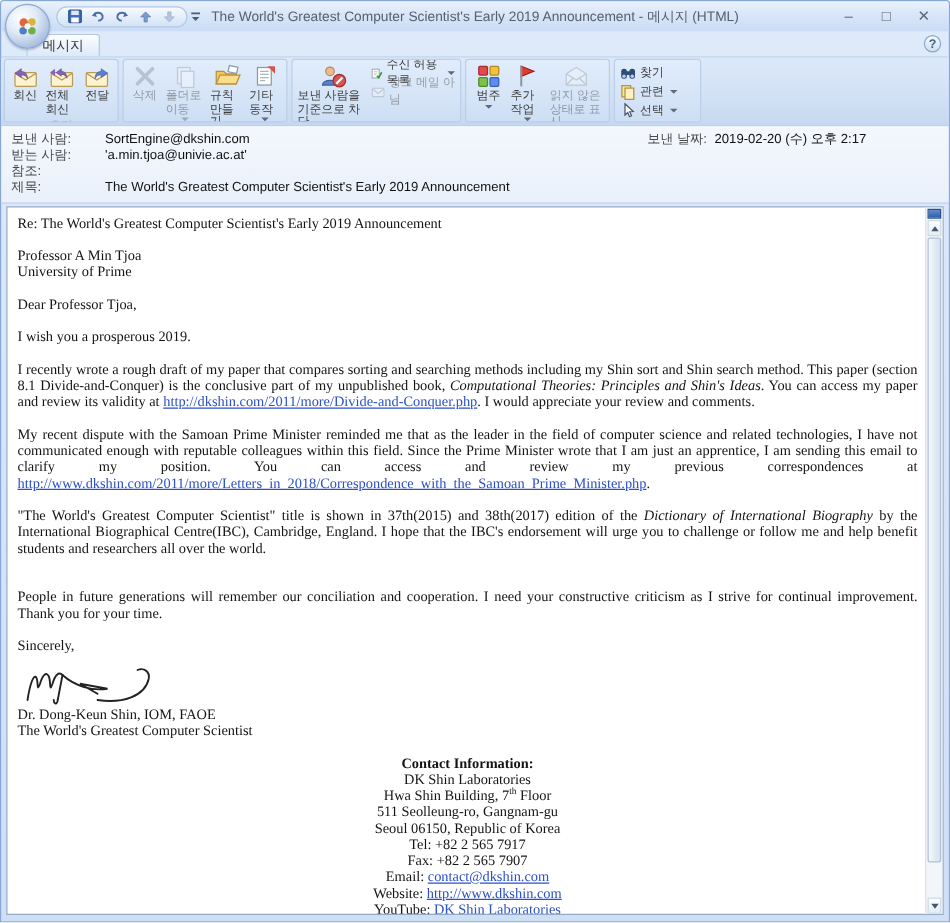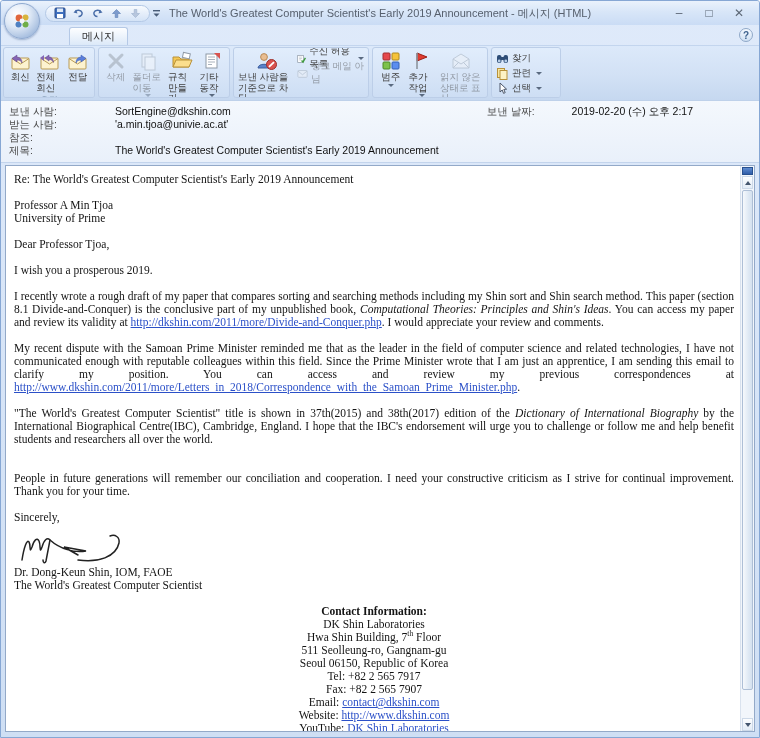--- a/index.html
+++ b/index.html
@@ -19,21 +19,21 @@
   .qat{margin-left:44px;height:17px;display:flex;align-items:center;gap:4px;padding:0 6px;
     background:linear-gradient(rgba(255,255,255,.75),rgba(214,228,246,.7));
     border:1px solid #b4c9e6;border-radius:9px;}
   .qat .qbtn{width:15px;height:14px;display:flex;align-items:center;justify-content:center;}
   .qat-more{margin-left:2px;display:flex;align-items:center;gap:1px;border:none;background:none;}
   .win-title{position:absolute;left:0;right:0;text-align:center;font-size:11px;color:#57606e;pointer-events:none;}
   .controls{margin-left:auto;display:flex;gap:10px;padding-right:10px;z-index:5;}
   .ctrl{width:20px;height:16px;display:flex;align-items:center;justify-content:center;
     font-size:12px;color:#5d6876;cursor:default;}
   
-  .tabrow{height:20px;flex:0 0 auto;display:flex;align-items:flex-end;padding-left:68px;position:relative;}
+  .tabrow{height:20px;flex:0 0 auto;display:flex;align-items:flex-end;padding-left:20px;position:relative;}
   .tab{height:18px;padding:0 12px;font-size:11px;color:#333;display:flex;align-items:center;
     background:linear-gradient(#fdfeff,#e9f1fb 60%,#dce9f8);
     border:1px solid #b5c9e6;border-bottom:none;border-radius:3px 3px 0 0;}
   .helpbtn{position:absolute;right:6px;top:3px;width:14px;height:14px;border-radius:50%;
     border:1px solid #8fa8c8;color:#3f648f;font-size:10px;font-weight:bold;
     display:flex;align-items:center;justify-content:center;
     background:linear-gradient(#f4f9ff,#cfe0f3);}
   
   .ribbon{height:56px;flex:0 0 auto;display:flex;align-items:stretch;padding:1px 2px 2px 2px;gap:3px;
     background:linear-gradient(#dce9fa,#d2e1f5 55%,#c6d8f0);
@@ -50,21 +50,21 @@
   .smallbtn{display:flex;align-items:center;gap:3px;font-size:9.5px;color:#404040;height:14px;padding:0 2px;}
   .disabled{opacity:.45;}
   .caret{width:0;height:0;border-left:3px solid transparent;border-right:3px solid transparent;
     border-top:3px solid #5a6a80;display:inline-block;margin-top:1px;}
   .caret.inline{margin-left:2px;margin-top:0;}
   
   .msgheader{flex:0 0 auto;padding:4px 8px 5px 8px;background:linear-gradient(#f4f8fd,#e9f0fa);
     border-bottom:1px solid #c3d4ec;font-size:10.5px;color:#000;}
   .hrow{display:flex;align-items:baseline;line-height:13px;gap:13px;}
   .hlabel{width:62px;flex:0 0 auto;color:#4a4a4a;}
-  .hval{color:#111;margin-left:31px;}
+  .hval{color:#111;}
   .sentgroup{margin-left:auto;margin-right:58px;display:flex;gap:6px;}
   
   .bodyframe{flex:1;margin:2px 4px 5px 4px;background:#ffffff;border:1px solid #93a9c8;
     display:flex;overflow:hidden;}
   .letter{flex:1;padding:7px 6px 0 8px;font-family:"Liberation Serif","DejaVu Serif",serif;
     font-size:11.5px;line-height:13px;color:#141414;overflow:hidden;}
   .letter p{margin-top:13px;text-align:justify;}
   .letter p.first{margin-top:0;}
   .letter p.nojust{text-align:left;}
   .letter .gap2{margin-top:26px;}

